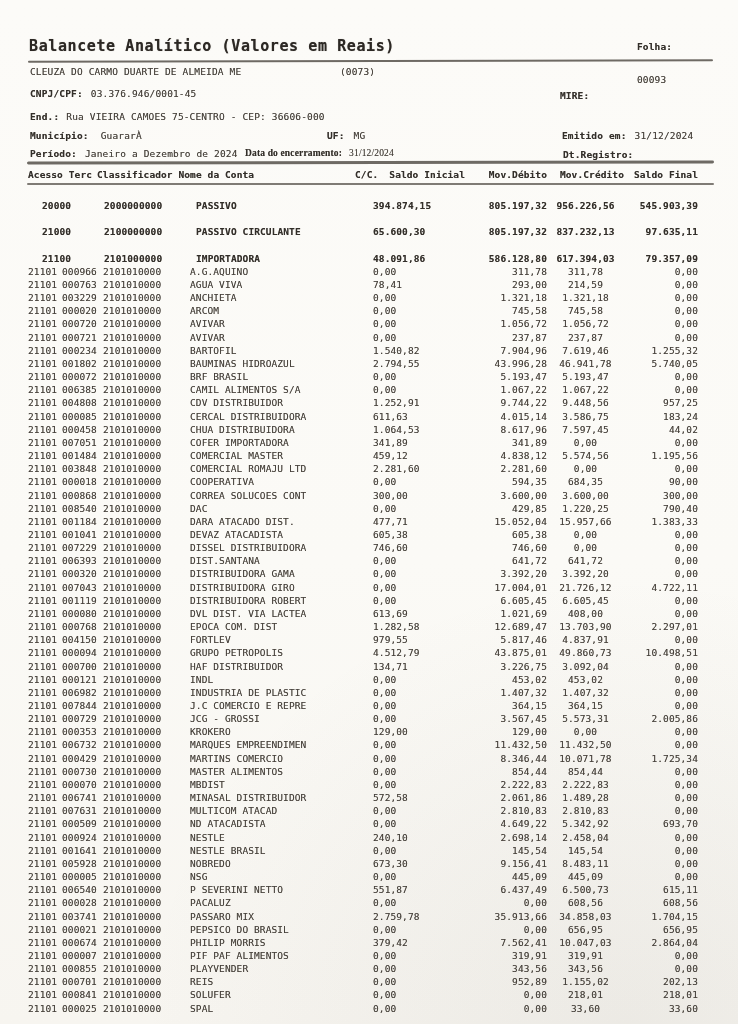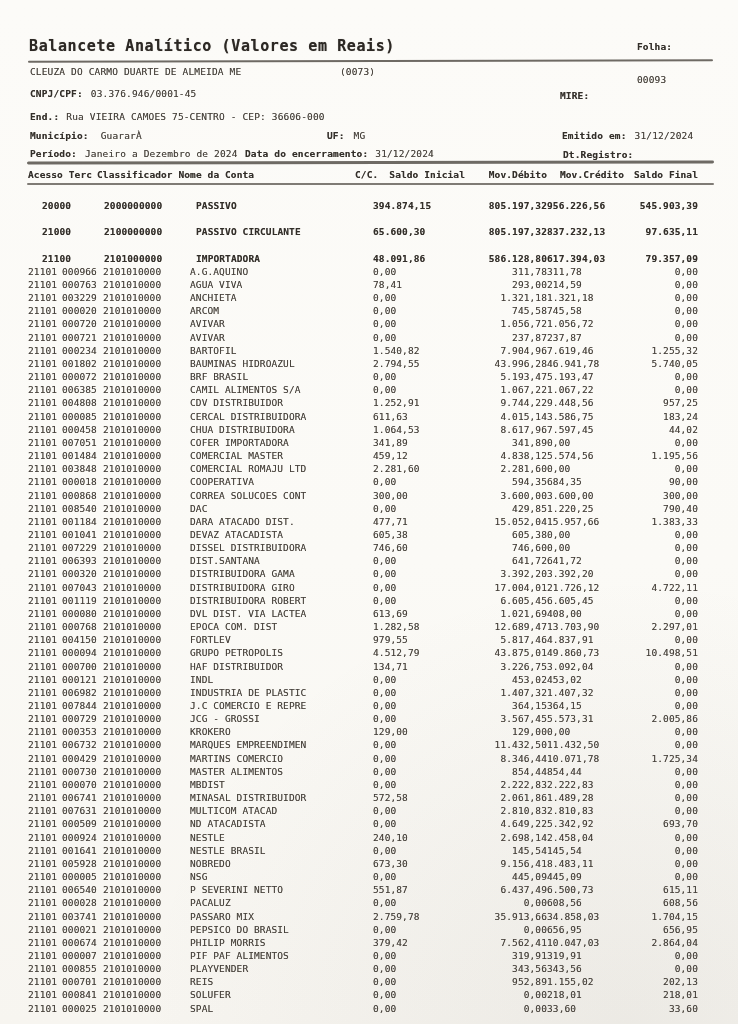--- a/index.html
+++ b/index.html
@@ -31,21 +31,21 @@
 
   .company{ left:30px; top:66px; }
   .company-code{ left:340px; top:66px; }
   .cnpj{ left:30px; top:88px; display:flex; gap:8px; }
   .nire{ left:560px; top:90px; }
   .endr{ left:30px; top:111px; display:flex; gap:7px; }
   .municipio{ left:30px; top:130px; display:flex; gap:12px; }
   .uf{ left:327px; top:130px; display:flex; gap:9px; }
   .emitido{ left:562px; top:130px; display:flex; gap:8px; }
   .periodo{ left:30px; top:148px; display:flex; gap:8px; }
-  .encerr{ left:245px; top:148px; display:flex; gap:7px; }
+  .encerr{ left:245px; top:148px; display:flex; gap:7px;font-family:Liberation Serif, serif; }
   .dtreg{ left:563px; top:149px; }
 
   .thead{
     position:absolute; top:169px; left:0; right:0;
     display:flex; padding-left:28px; padding-right:40px;
     font-size:9.5px; font-weight:bold; color:#332f2a; letter-spacing:.1px;
   }
   .h-acesso{width:69px}.h-classif{width:258px}.h-cc{width:26px}
   .h-v1{width:84px;text-align:right}.h-v2{width:82px;text-align:right}
   .h-v3{width:77px;text-align:right}.h-v4{width:74px;text-align:right}
@@ -60,21 +60,21 @@
   .row.gap-after{ margin-bottom:13.2px; }
   .row.group{ font-weight:bold; color:#322e29; padding-left:42px; }
   .detail .c-acesso{width:34px}
   .detail .c-terc{width:41px}
   .detail .c-classif{width:87px}
   .group .c-acesso{width:62px}
   .group .c-classif{width:92px}
   .c-name{flex:1; overflow:hidden;}
   .c-v1{width:92px;text-align:left}
   .c-v2{width:82px;text-align:right}
-  .c-v3{width:77px;text-align:left}
+  .c-v3{width:77px;text-align:center}
   .c-v4{width:74px;text-align:right}
 </style>
 </head>
 <body>
 
 <div class="page">
 
   <div class="abs title">Balancete Analítico (Valores em Reais)</div>
 
   <div class="abs folha sz blur">

